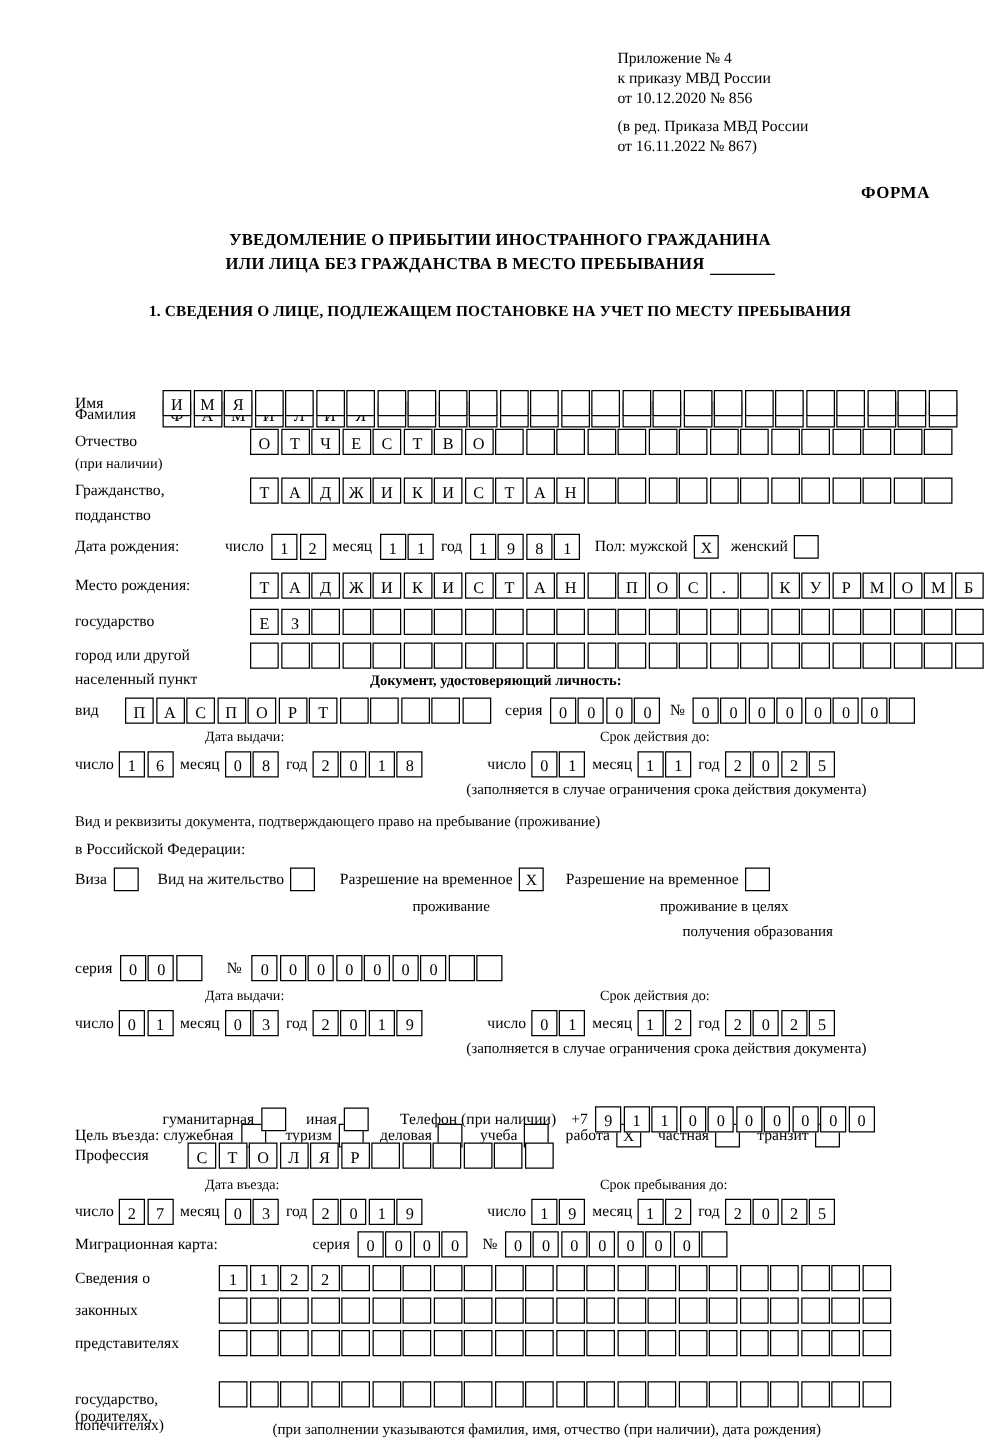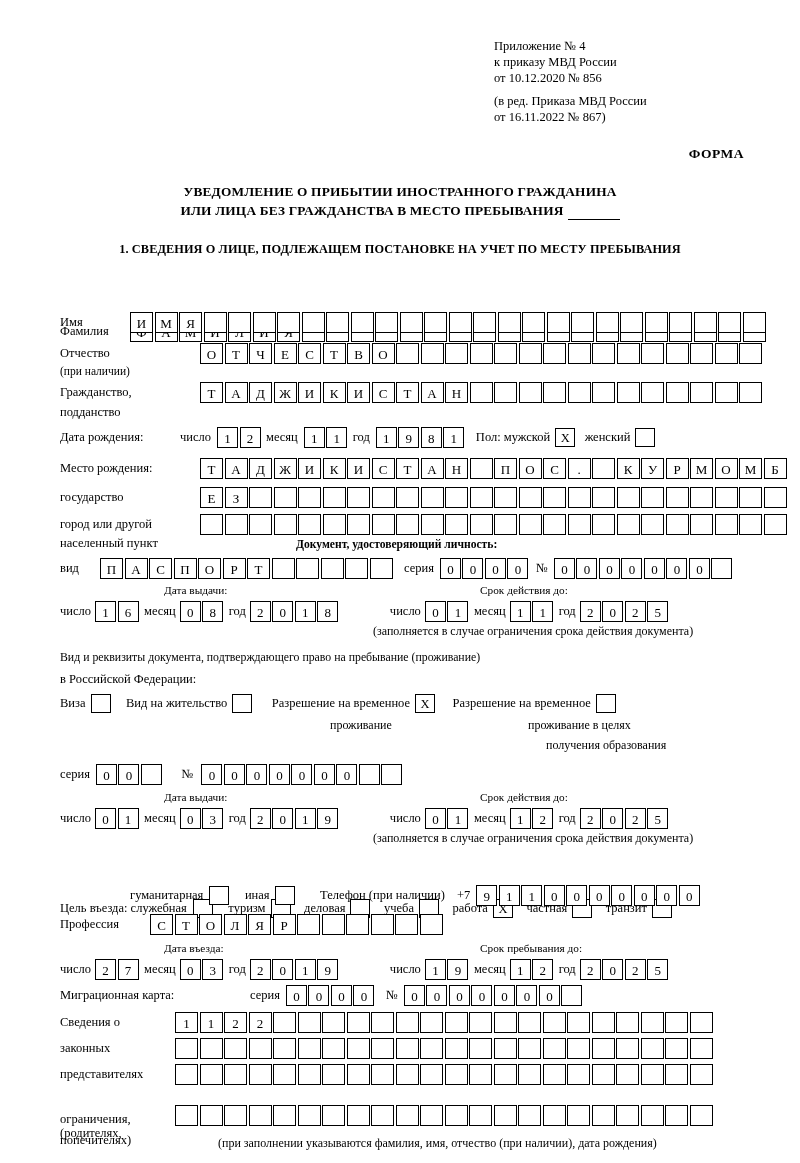--- a/index.html
+++ b/index.html
@@ -801,20 +801,20 @@
         <span class="cell"></span>
         <span class="cell"></span>
         <span class="cell"></span>
         <span class="cell"></span>
         <span class="cell"></span>
         <span class="cell"></span>
         <span class="cell"></span>
       </span>
   </div>
   <div class="row" style="top:1112px; left:60px;">
-    <span class="lbl">ограничения,</span>
+    <span class="lbl">государство,</span>
   </div>
   <div class="row" style="top:1133px; left:60px;">
     <span class="lbl">попечителях)</span>
   </div>
   <div class="footnote" style="top:1136px; left:218px;">(при заполнении указываются фамилия, имя, отчество (при наличии), дата рождения)</div>
 
 </div>
 
 </body></html>

